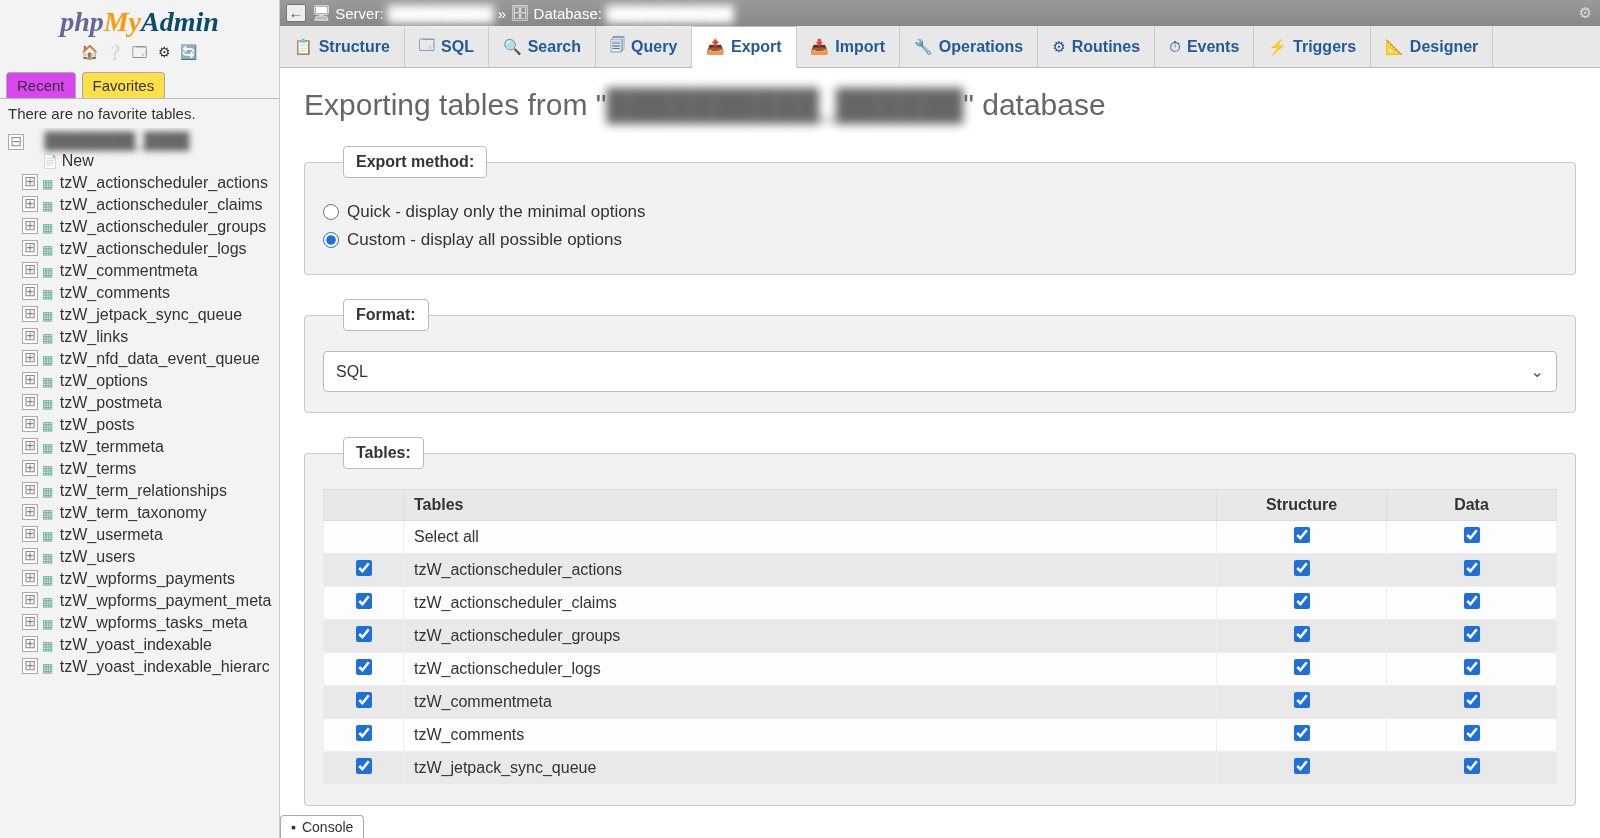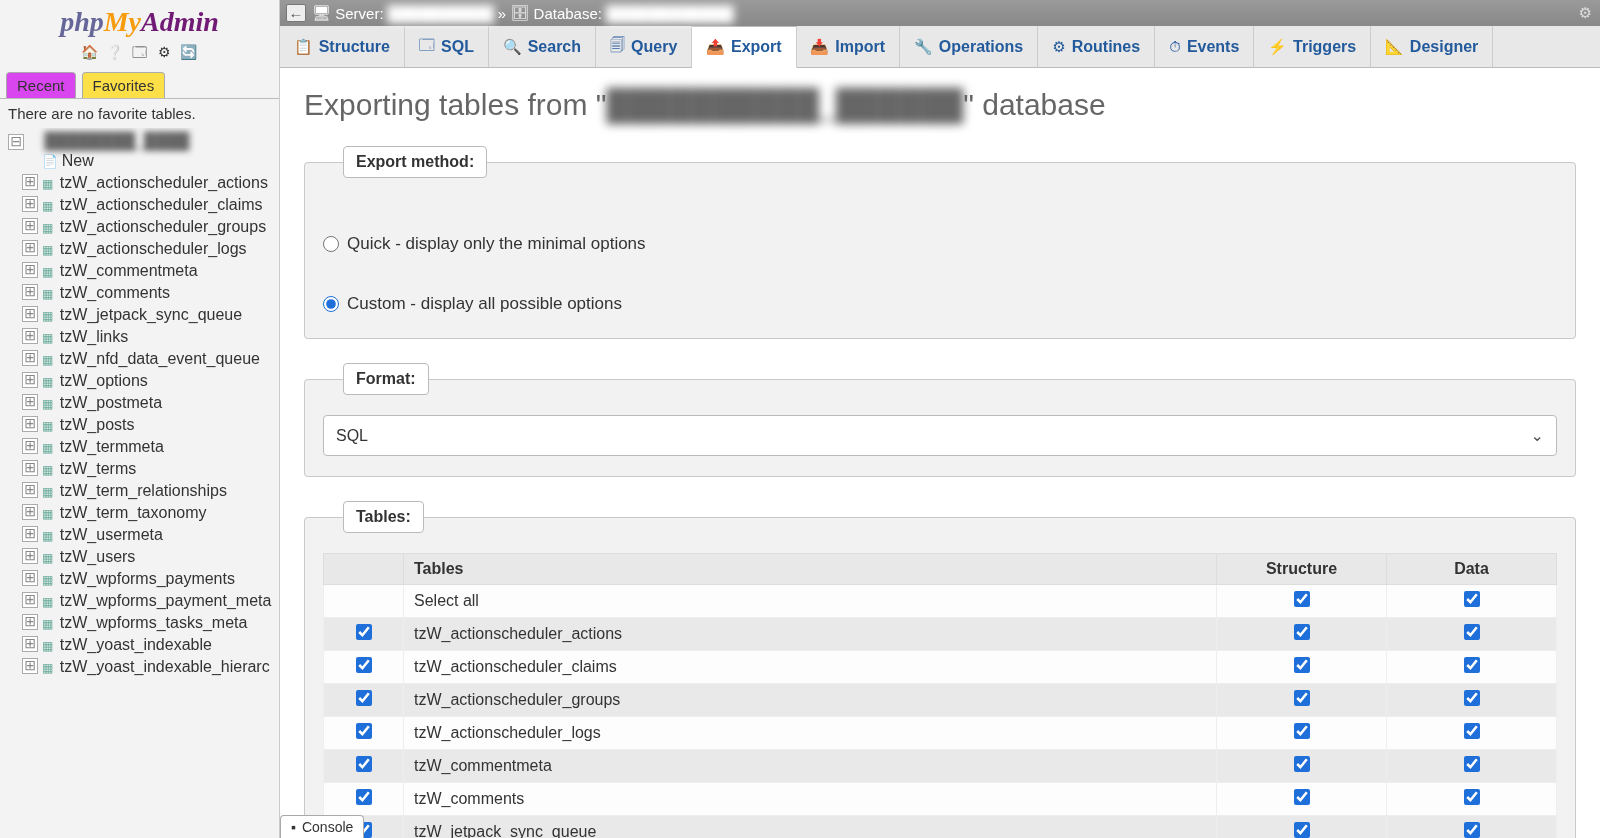--- a/index.html
+++ b/index.html
@@ -18,21 +18,21 @@
   .logo {
     text-align: center;
     padding: 6px 0 2px;
     font-size: 28px;
     font-weight: bold;
     font-style: italic;
     font-family: Georgia, serif;
   }
   .logo .p1 { color: #666699; }
   .logo .p2 { color: #f89c0e; }
-  .logo .p3 { color: #701a75; }
+  .logo .p3 { color: #0c4a6e; }
   .mini-icons { text-align: center; padding: 2px 0 6px; }
   .mini-icons span { display: inline-block; width: 18px; height: 18px; font-size: 14px; margin: 0 1px; cursor: pointer; }
   .tabs-row { display: flex; gap: 6px; padding: 4px 6px 0 6px; border-bottom: 1px solid #bbb; }
   .tabs-row .tab {
     border: 1px solid #aaa;
     border-bottom: none;
     border-radius: 4px 4px 0 0;
     padding: 4px 10px;
     background: #fde047;
     cursor: pointer;
@@ -138,21 +138,21 @@
   }
   fieldset legend {
     background: #fff;
     border: 1px solid #bbb;
     border-radius: 4px;
     padding: 6px 12px;
     font-weight: 600;
     font-size: 16px;
     margin-left: 20px;
   }
-  .radio-row { display: flex; align-items: center; gap: 8px; padding: 4px 0; margin-top: 32px; }
+  .radio-row { display: flex; align-items: center; gap: 8px; padding: 4px 0; }
   .radio-row input[type=radio] { accent-color: #1e6fd9; width: 16px; height: 16px; }
 
   .format-select {
     width: 100%;
     background: #fff;
     border: 1px solid #bbb;
     border-radius: 4px;
     padding: 10px 12px;
     display: flex;
     justify-content: space-between;

